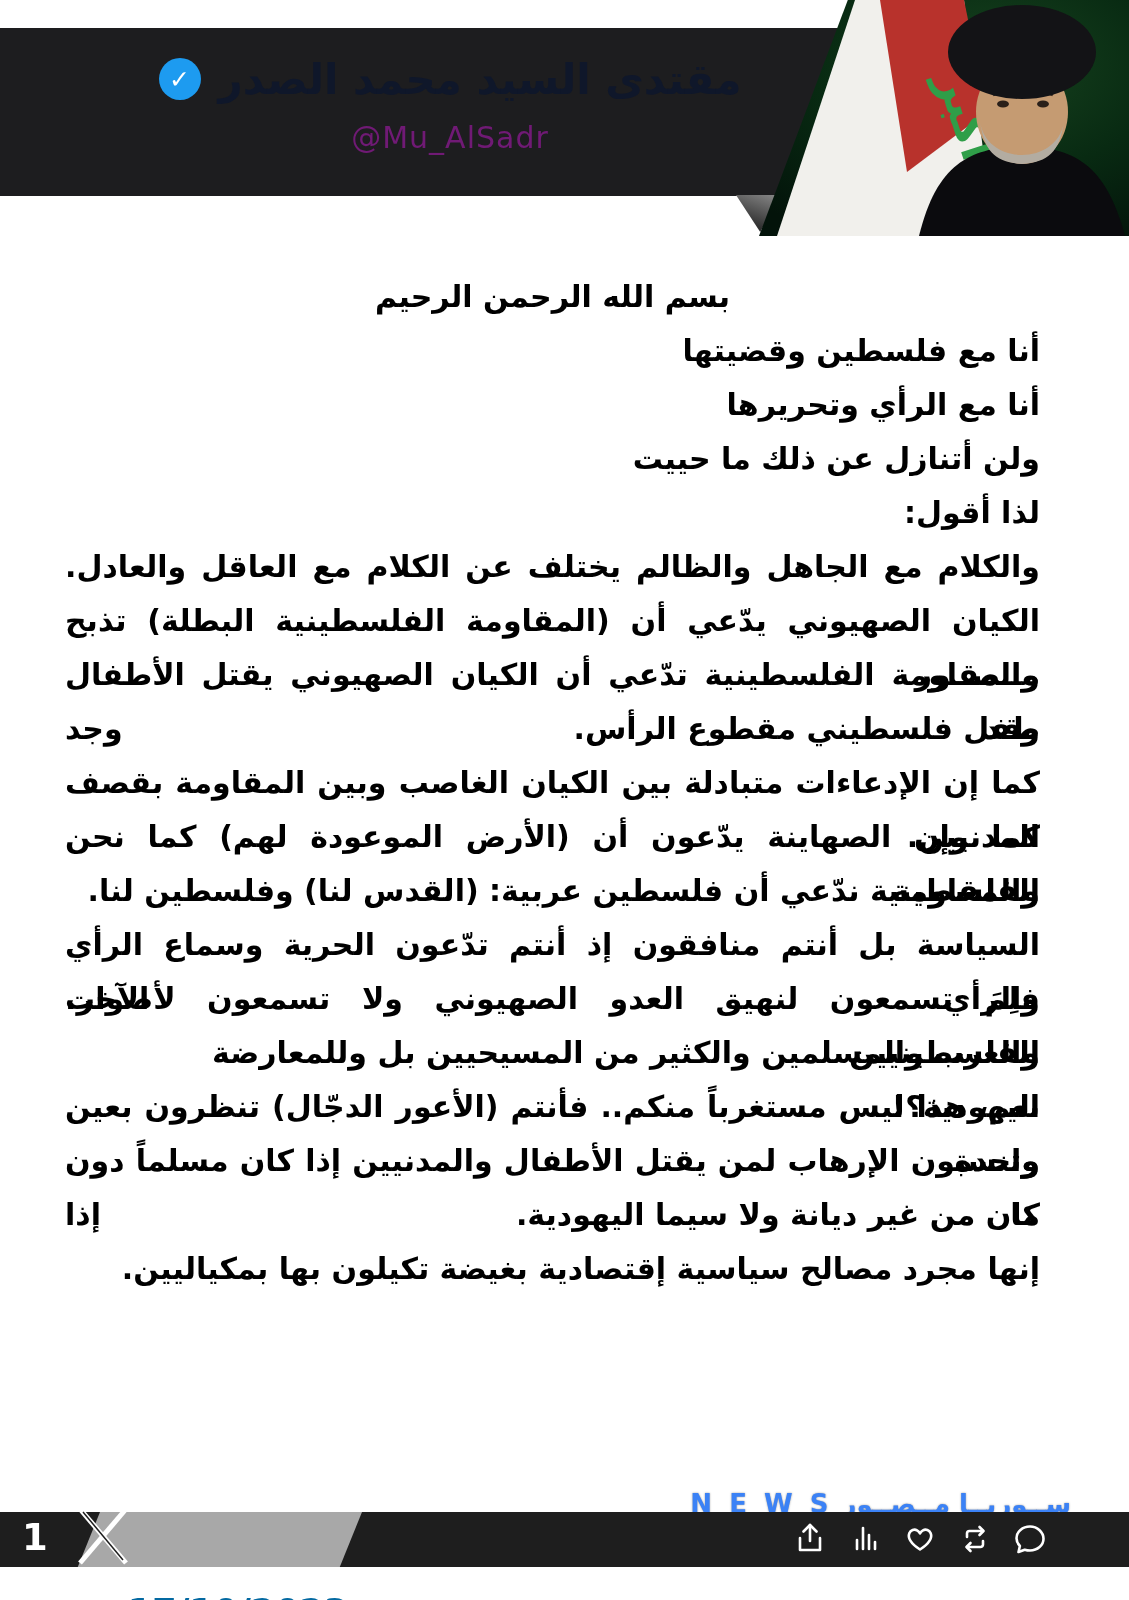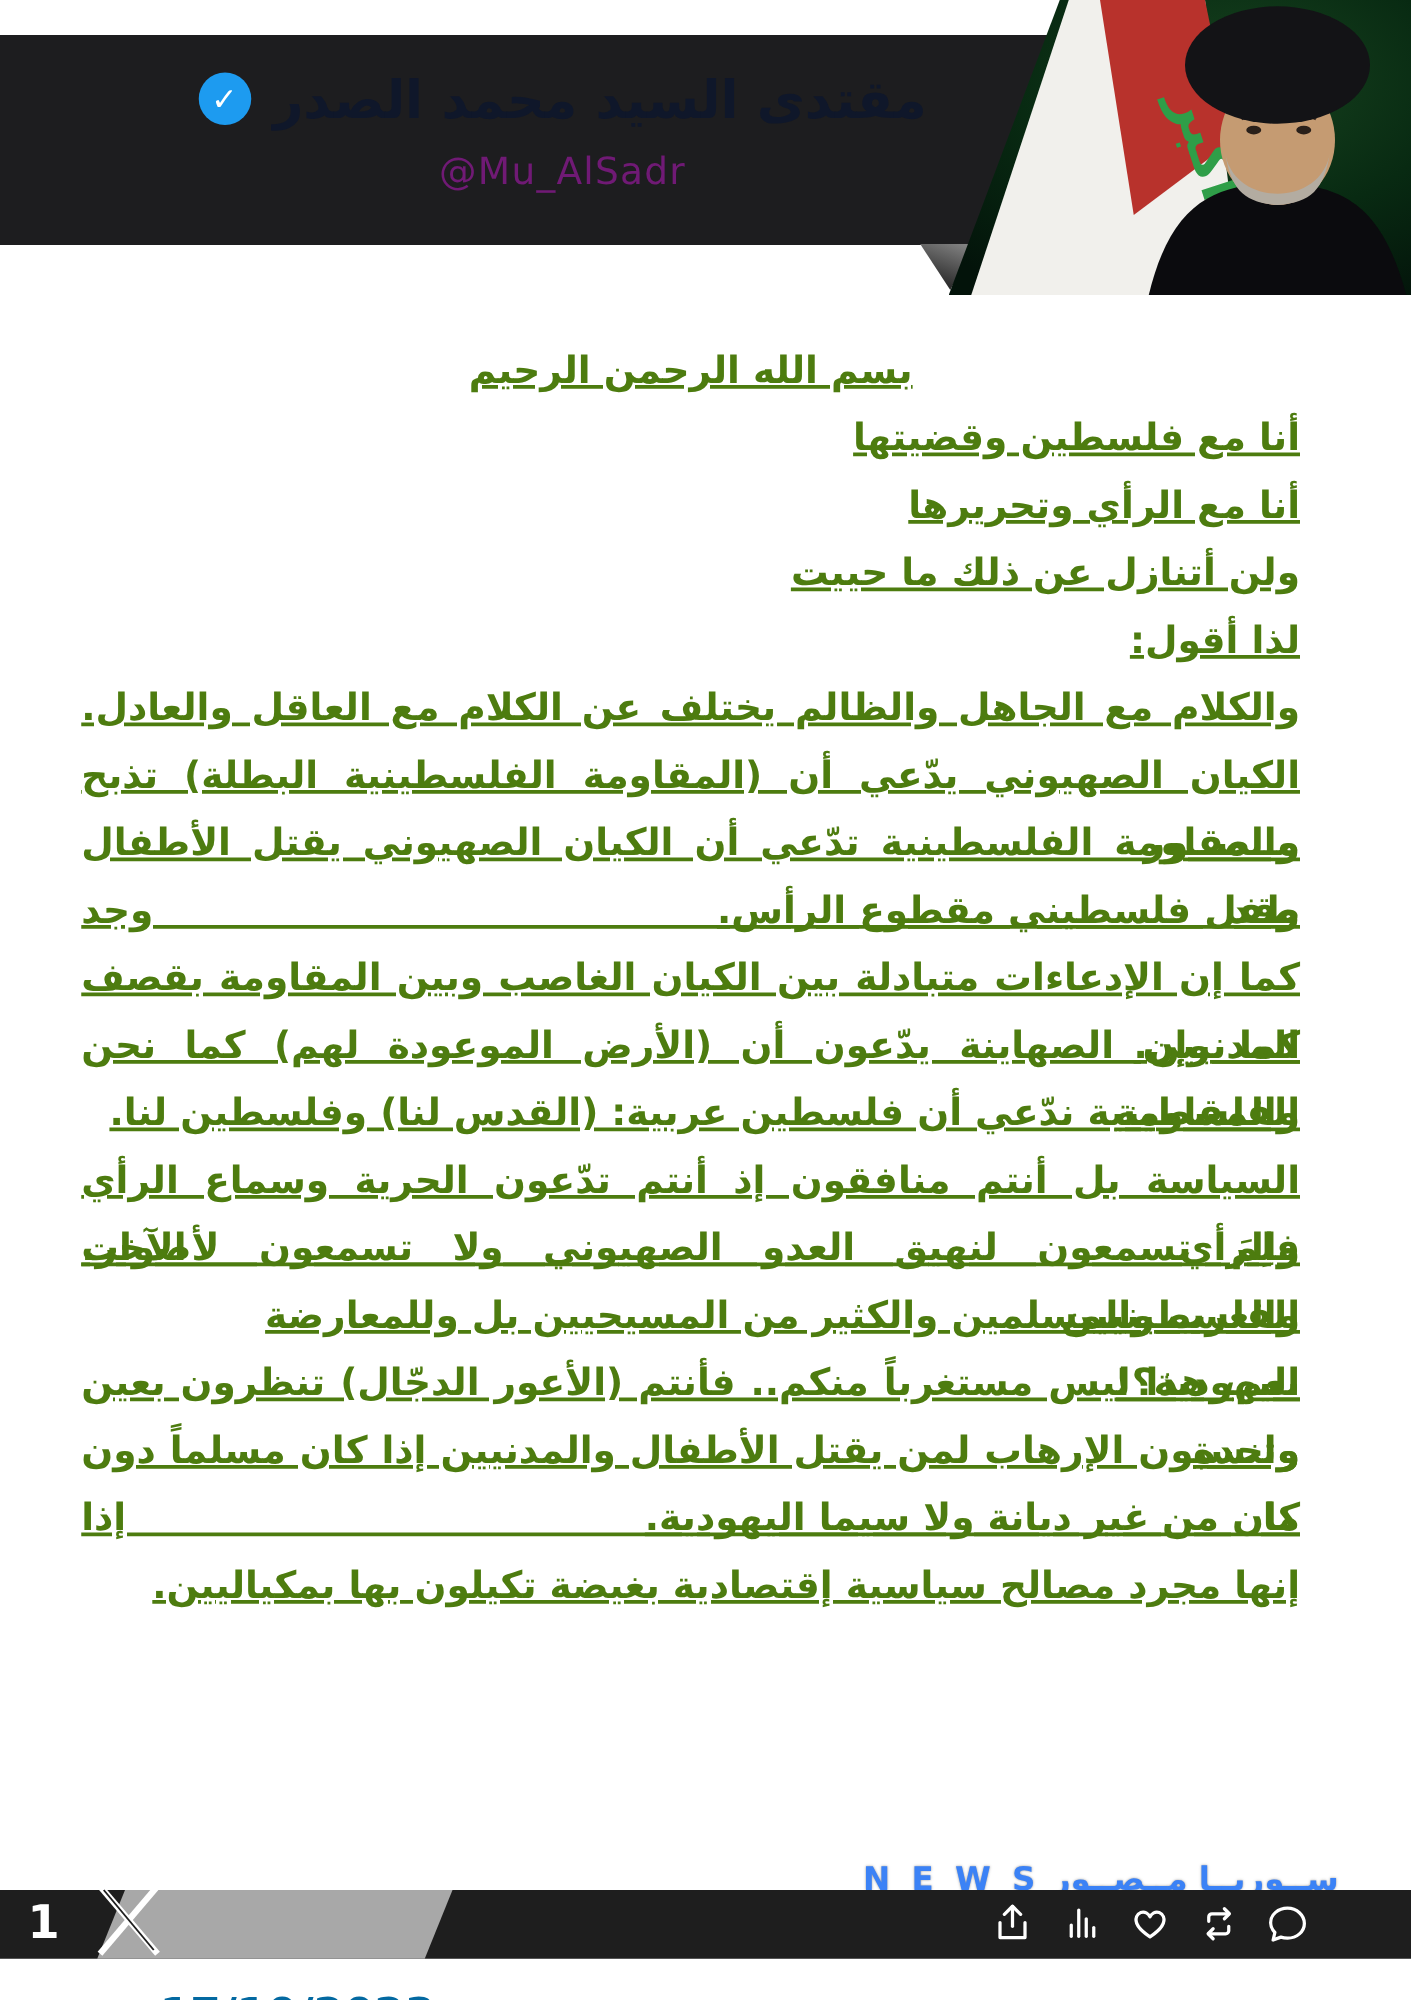--- a/index.html
+++ b/index.html
@@ -18,21 +18,21 @@
   .badge{width:42px;height:42px;border-radius:50%;background:#1d9bf0;display:flex;
           align-items:center;justify-content:center;color:#fff;font-size:25px;font-weight:bold;flex:0 0 auto;}
   .profile-handle{position:absolute;left:160px;top:120px;width:580px;text-align:center;
           color:#701a75;font-size:30px;letter-spacing:1px;z-index:3;direction:ltr;}
 
   
   .photo{position:absolute;right:0;top:0;width:370px;height:236px;
          clip-path:polygon(24% 0,100% 0,100% 100%,0 100%);}
 
   
-  .bodytext{position:absolute;left:65px;top:270px;width:975px;direction:rtl;color:#4d7c0f;text-decoration:underline;}
+  .bodytext{position:absolute;left:65px;top:270px;width:975px;direction:rtl;color:#000000;}
   .line{font-size:30px;font-weight:bold;line-height:54px;height:54px;text-align:right;}
   .line.center{text-align:center;}
   .line.full{text-align:justify;text-align-last:justify;}
 
   
   .wm-blob{position:absolute;left:855px;top:1447px;width:145px;height:36px;background:#ffffff;z-index:4;}
   .wm-text{position:absolute;right:58px;top:1489px;z-index:1;direction:rtl;white-space:nowrap;
            color:#3b82f6;font-size:26px;font-weight:bold;letter-spacing:4px;
            text-shadow:0 0 2px rgba(60,60,60,.55);}
 

